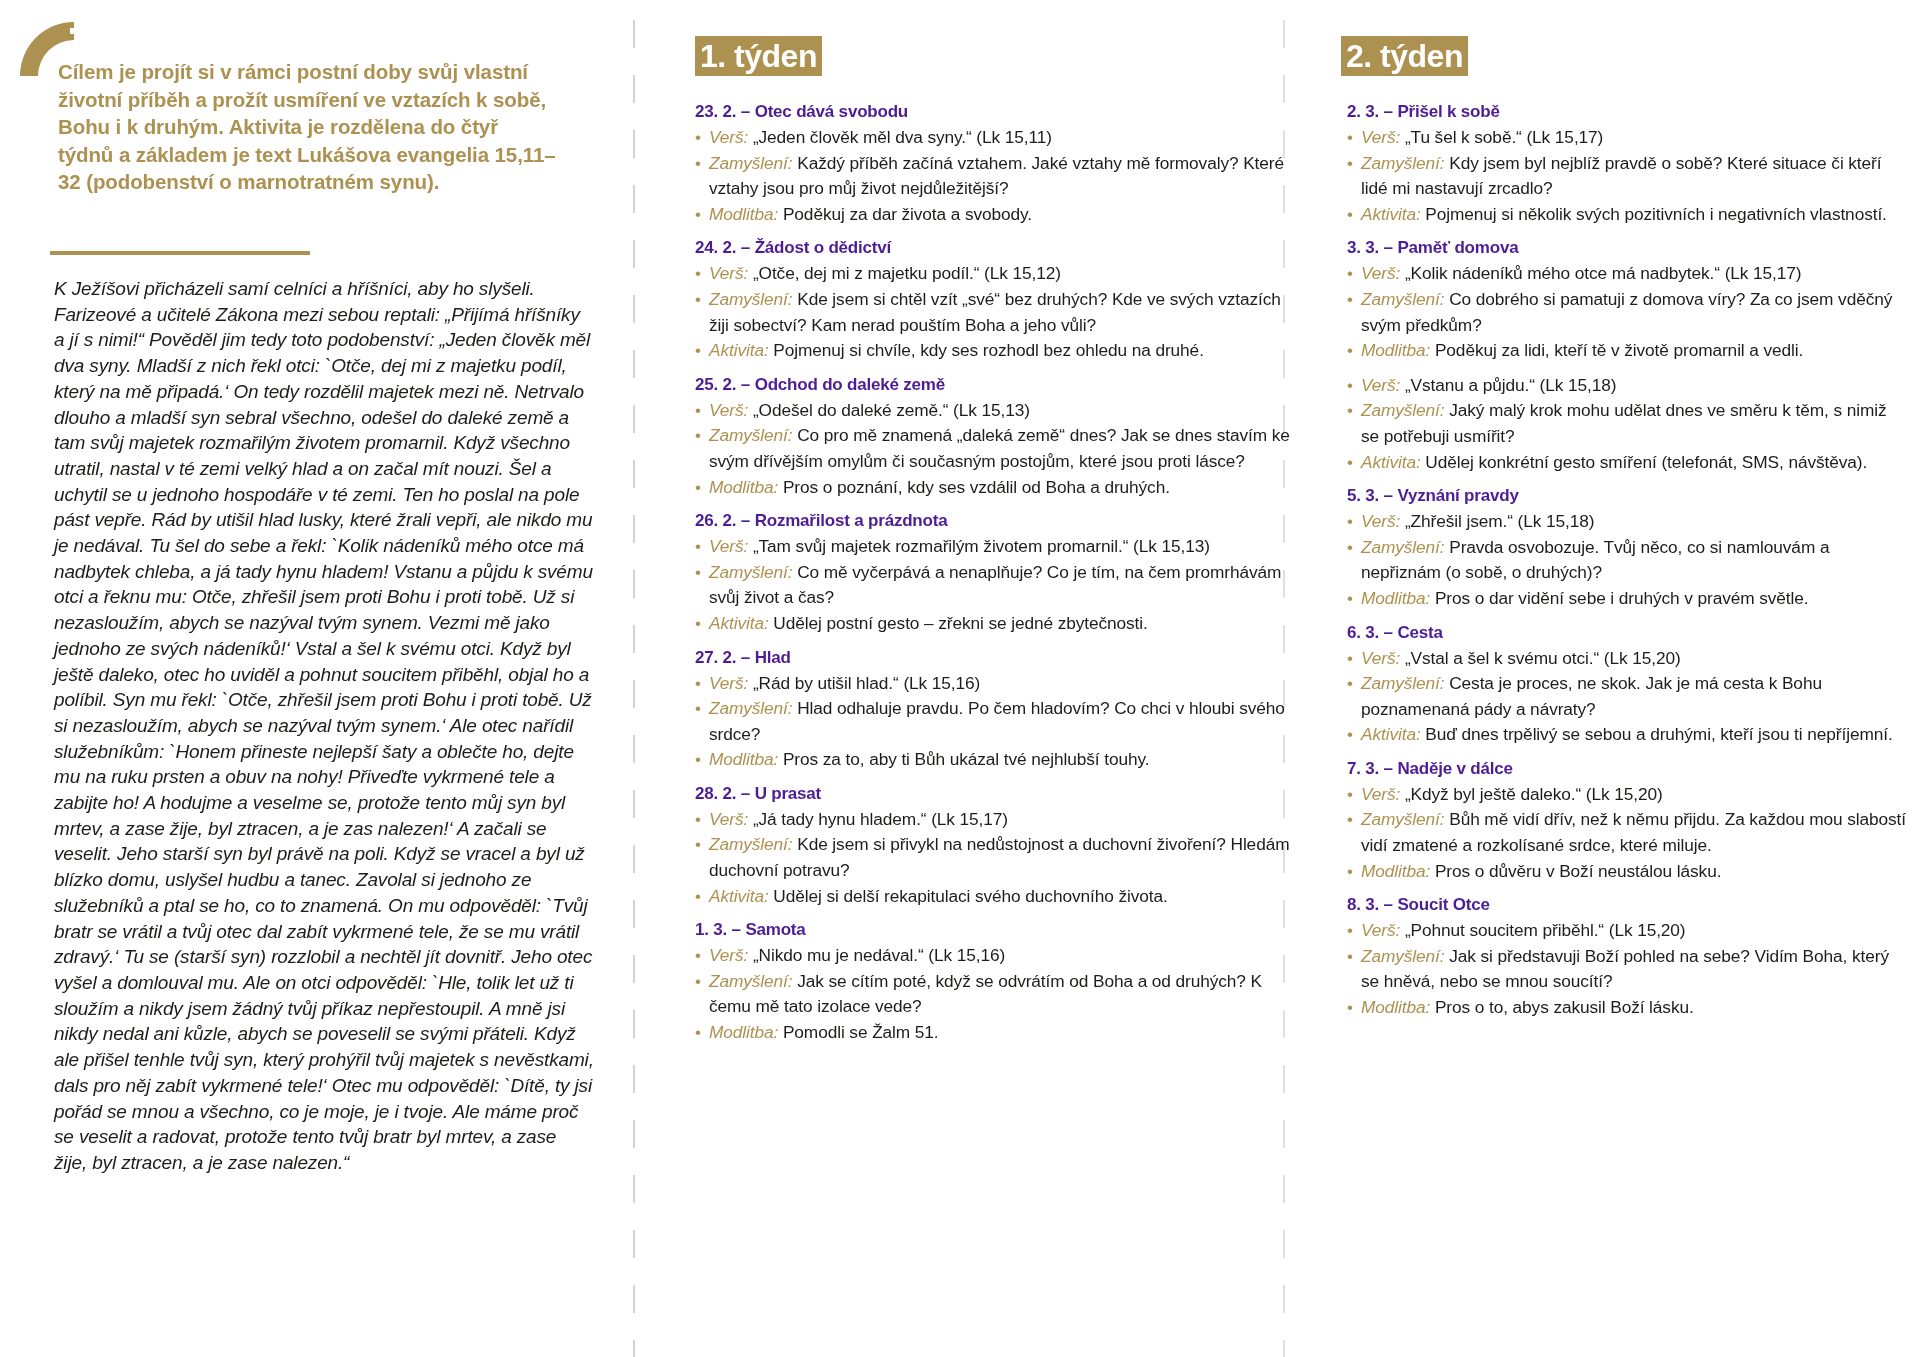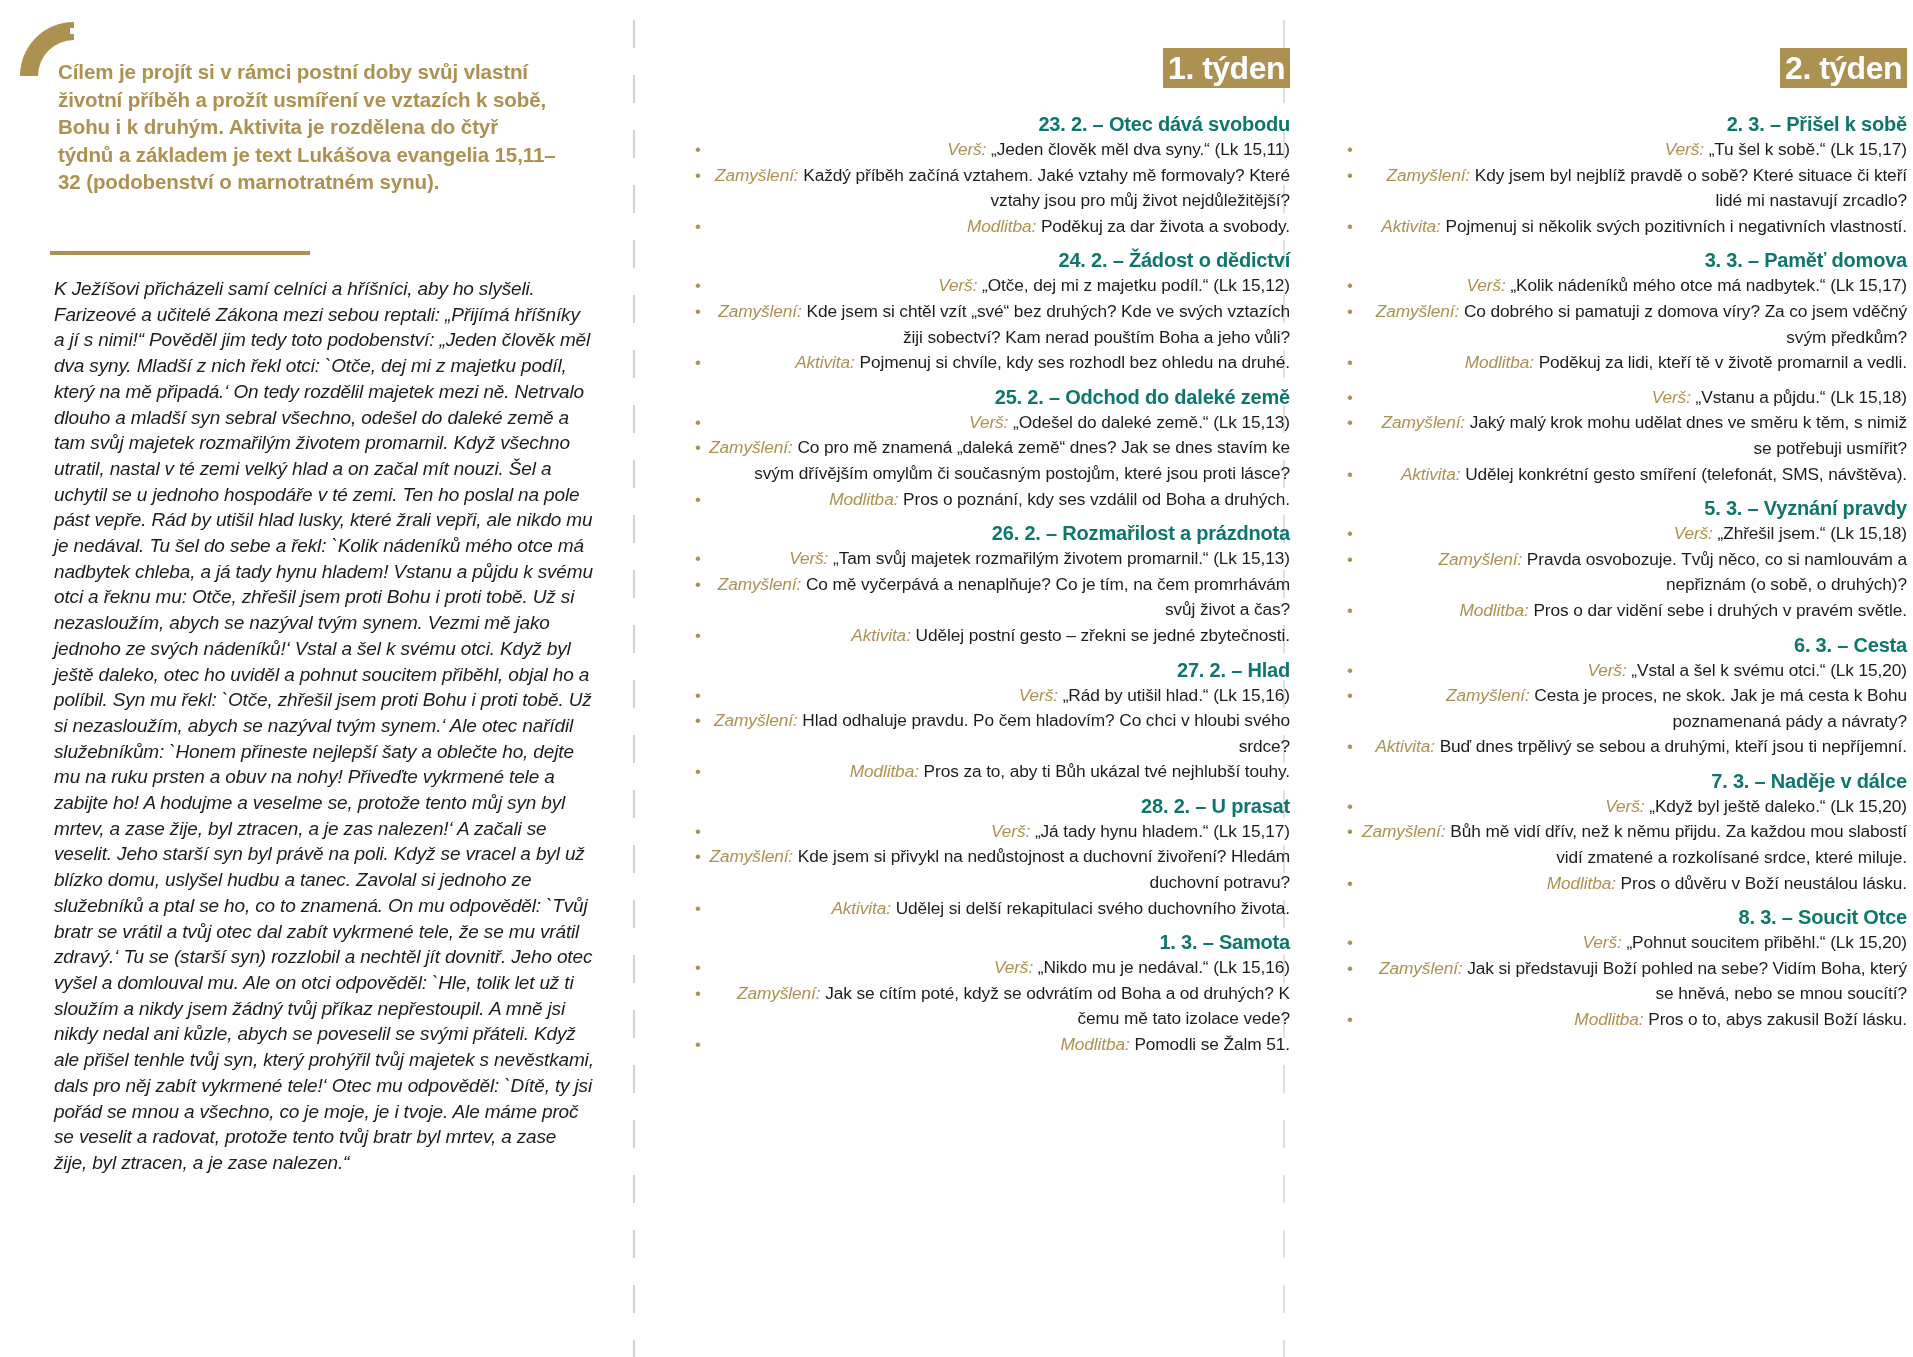--- a/index.html
+++ b/index.html
@@ -23,31 +23,31 @@
     letter-spacing: -0.1px;
   }
   .intro-rule { position: absolute; left: 30px; top: 231px; width: 260px; height: 4px; background: #ad9151; }
   .story {
     position: absolute; left: 34px; top: 256px; width: 540px;
     font-style: italic; font-size: 19px; line-height: 25.7px; color: #1d1d1b; margin: 0;
     letter-spacing: -0.15px;
   }
 
   
-  .week { position: absolute; top: 48px; width: 595px; text-align: right; }
+  .week { position: absolute; top: 36px; width: 595px; }
   .week.w1 { left: 695px; }
   .week.w2 { left: 1347px; width: 560px; }
   .week-badge {
     display: inline-block; background: #ad9151; color: #ffffff; font-weight: bold;
     font-size: 32px; line-height: 40px; padding: 0 5px; letter-spacing: -0.5px;
   }
   .week.w2 .week-badge { margin-left: -6px; }
   .days { margin-top: 24px; }
   .day { margin-bottom: 9px; }
-  .day-title { font-weight: bold; font-size: 20px; line-height: 24px; margin: 0 0 1px 16px; letter-spacing: -0.2px; color: #0f766e; }
+  .day-title { font-weight: bold; font-size: 17px; line-height: 24px; margin: 0 0 1px 0; letter-spacing: -0.2px; color: #4c1d95; }
   .item { position: relative; padding-left: 14px; font-size: 17.3px; line-height: 25.6px; color: #1d1d1b; letter-spacing: -0.1px; }
   .item .bullet { position: absolute; left: 0; top: 0; color: #ad9151; font-size: 17px; }
   .item .lbl { font-style: italic; color: #ad9151; }
 </style>
 </head>
 <body>
 
 <div class="divider d1"></div>
 <div class="divider d2"></div>
 

